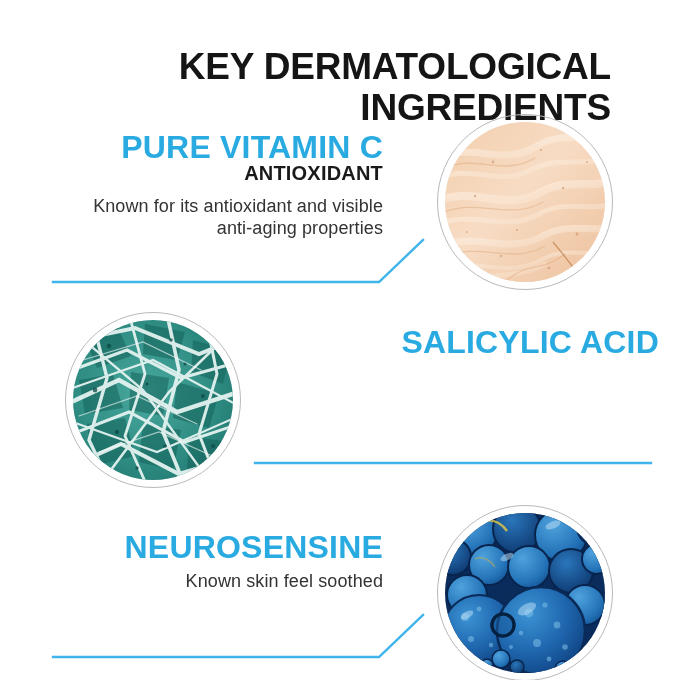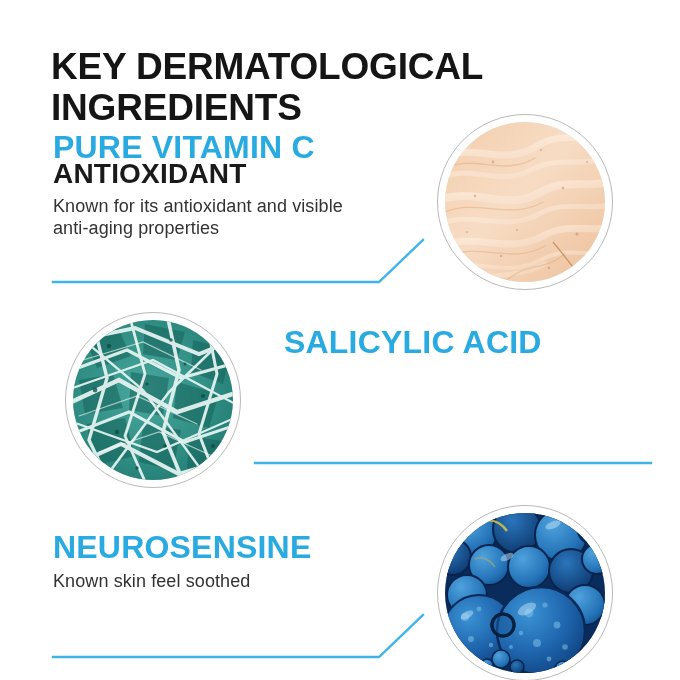--- a/index.html
+++ b/index.html
@@ -5,21 +5,21 @@
 <style>
   html,body{margin:0;padding:0;background:#ffffff;}
   body{
     width:680px;height:680px;
     font-family:"Liberation Sans","DejaVu Sans",sans-serif;
     color:#1a1a1a;
     overflow:hidden;
     position:relative;
     -webkit-font-smoothing:antialiased;
   }
-  .canvas{position:relative;width:680px;height:680px;overflow:hidden;background:#fff;}
+  .canvas{position:relative;width:680px;height:680px;overflow:hidden;background:#fff;text-align:right;}
 
   
   .page-title{
     position:absolute;left:51px;top:21px;
     width:560px;
     font-size:37px;
     font-weight:bold;
     letter-spacing:-0.2px;
     line-height:41px;
     color:#151515;
@@ -28,21 +28,21 @@
   }
 
   
   .block{position:absolute;}
   .block .ing-name{
     font-size:32px;font-weight:bold;letter-spacing:0.2px;
     color:#29abe2;line-height:28px;text-transform:uppercase;
     margin:0;
   }
   .block .ing-role{
-    font-size:28px;font-weight:bold;letter-spacing:0.2px;
+    font-size:20px;font-weight:bold;letter-spacing:0.2px;
     color:#1a1a1a;line-height:25px;text-transform:uppercase;
     margin:0;
   }
   .block .ing-desc{
     font-size:18px;font-weight:normal;letter-spacing:0.1px;
     color:#333333;line-height:21.5px;margin:10px 0 0 0;
   }
 
   #block-vitaminc{left:53px;top:133px;width:330px;}
   #block-salicylic{left:284px;top:328px;width:375px;}

